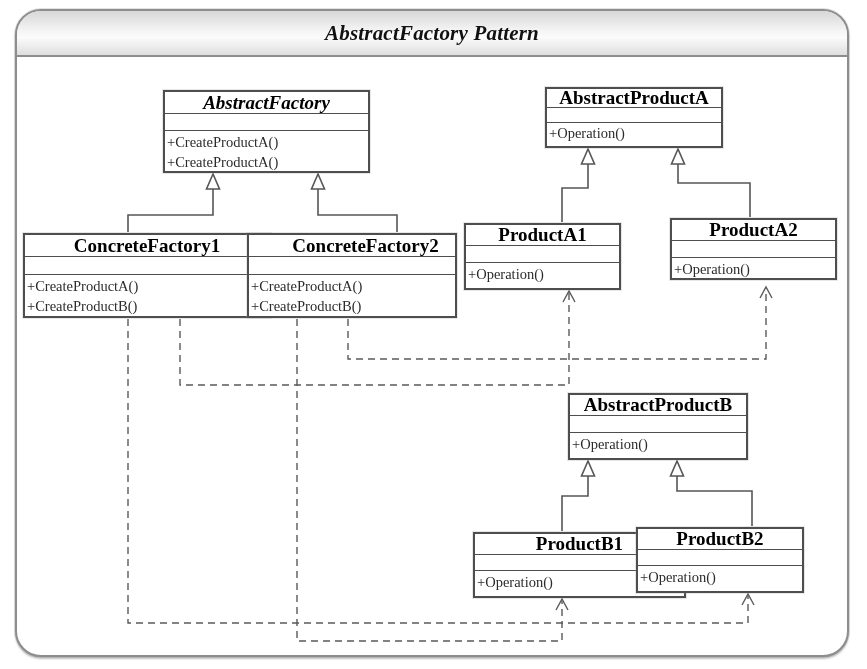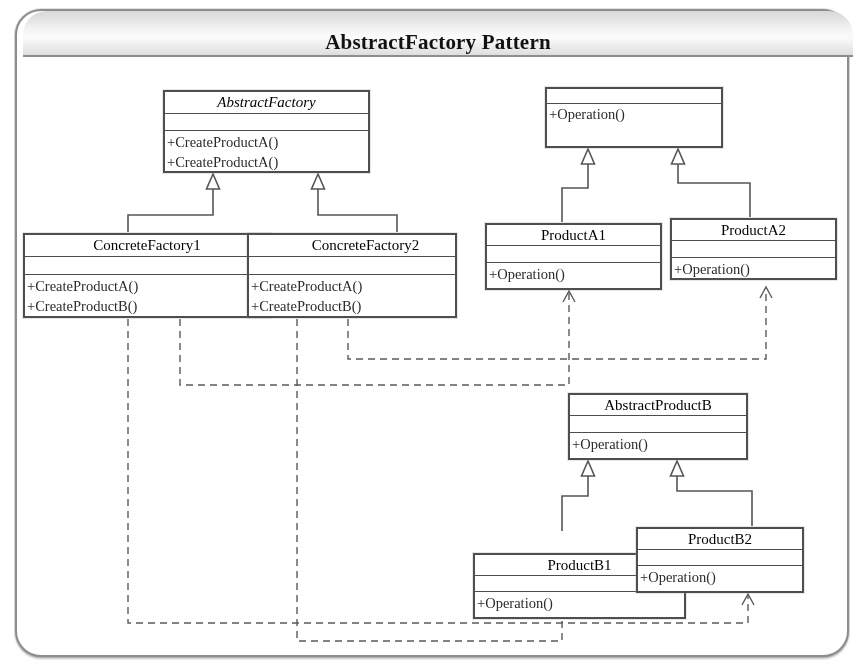--- a/index.html
+++ b/index.html
@@ -2,31 +2,31 @@
 <html><head>
 <meta charset="utf-8">
 <style>
   html,body{margin:0;padding:0;background:#ffffff;}
   #canvas{position:relative;width:867px;height:669px;background:#ffffff;overflow:hidden;
           font-family:"Liberation Serif", serif;}
   
   #frame{position:absolute;left:15px;top:9px;width:830px;height:644px;
          border:2px solid #8d8d8d;border-radius:26px;background:#ffffff;
          box-shadow:0 2px 2px rgba(120,120,120,.45), 0 0 0 1px #e3e3e3;}
-  #titlebar{position:absolute;left:6px;top:0;width:100%;height:44px;
+  #titlebar{position:absolute;left:0;top:0;width:100%;height:44px;
             border-bottom:2px solid #8d8d8d;border-radius:24px 24px 0 0;
             background:linear-gradient(180deg,#d7d7d7 0%,#f5f5f5 45%,#fbfbfb 60%,#dedede 100%);
-            display:flex;align-items:flex-end;justify-content:center;}
+            display:flex;align-items:center;justify-content:center;font-style:italic;}
   #titlebar .t{font-weight:bold;font-size:21px;color:#111;letter-spacing:.2px;}
   
   .uml-class{position:absolute;background:#fff;border:2px solid #4e4e4e;
              display:flex;flex-direction:column;box-sizing:border-box;
              box-shadow:0 0 0 1px rgba(160,160,160,.25);}
-  .uml-name{border-bottom:1.5px solid #4e4e4e;text-align:center;font-weight:normal;
-            font-size:15px;color:#000;display:flex;align-items:center;justify-content:center;}
+  .uml-name{border-bottom:1.5px solid #4e4e4e;text-align:center;font-weight:bold;
+            font-size:19px;color:#000;display:flex;align-items:center;justify-content:center;}
   .uml-name.italic{font-style:italic;}
   .uml-attrs{border-bottom:1.5px solid #4e4e4e;}
   .uml-methods{flex:1;font-size:14.5px;color:#2b2b2b;padding:1px 0 0 2px;line-height:20px;
                white-space:nowrap;overflow:hidden;}
   
   #connectors{position:absolute;left:0;top:0;width:867px;height:669px;}
   .gen{fill:none;stroke:#565656;stroke-width:1.6;}
   .tri{fill:#ffffff;stroke:#565656;stroke-width:1.6;}
   .dep{fill:none;stroke:#5a5a5a;stroke-width:1.4;stroke-dasharray:7 5;}
   .arrow{fill:none;stroke:#5a5a5a;stroke-width:1.4;}
@@ -90,20 +90,21 @@
   <div class="uml-class" style="left:163px;top:90px;width:207px;height:83px;">
     <div class="uml-name italic" style="height:21px;">AbstractFactory</div>
     <div class="uml-attrs" style="height:16px;"></div>
     <div class="uml-methods">
       <div>+CreateProductA()</div>
       <div>+CreateProductA()</div>
     </div>
   </div>
 
   <div class="uml-class" style="left:545px;top:87px;width:178px;height:61px;">
+    <div class="uml-name" style="height:18px;">AbstractProductA</div>
     <div class="uml-attrs" style="height:14px;"></div>
     <div class="uml-methods" style="line-height:19px;">
       <div>+Operation()</div>
     </div>
   </div>
 
   <div class="uml-class" style="left:23px;top:233px;width:248px;height:85px;">
     <div class="uml-name" style="height:21px;">ConcreteFactory1</div>
     <div class="uml-attrs" style="height:17px;"></div>
     <div class="uml-methods">
@@ -114,21 +115,21 @@
 
   <div class="uml-class" style="left:247px;top:233px;width:210px;height:85px;">
     <div class="uml-name" style="height:21px;padding-left:27px;">ConcreteFactory2</div>
     <div class="uml-attrs" style="height:17px;"></div>
     <div class="uml-methods">
       <div>+CreateProductA()</div>
       <div>+CreateProductB()</div>
     </div>
   </div>
 
-  <div class="uml-class" style="left:485px;top:223px;width:177px;height:67px;">
+  <div class="uml-class" style="left:464px;top:223px;width:157px;height:67px;">
     <div class="uml-name" style="height:20px;">ProductA1</div>
     <div class="uml-attrs" style="height:16px;"></div>
     <div class="uml-methods" style="line-height:21px;">
       <div>+Operation()</div>
     </div>
   </div>
 
   <div class="uml-class" style="left:670px;top:218px;width:167px;height:62px;">
     <div class="uml-name" style="height:20px;">ProductA2</div>
     <div class="uml-attrs" style="height:16px;"></div>
@@ -138,21 +139,21 @@
   </div>
 
   <div class="uml-class" style="left:568px;top:393px;width:180px;height:67px;">
     <div class="uml-name" style="height:20px;">AbstractProductB</div>
     <div class="uml-attrs" style="height:16px;"></div>
     <div class="uml-methods" style="line-height:21px;">
       <div>+Operation()</div>
     </div>
   </div>
 
-  <div class="uml-class" style="left:473px;top:532px;width:213px;height:66px;margin-top:21px;">
+  <div class="uml-class" style="left:473px;top:532px;width:213px;height:66px;">
     <div class="uml-name" style="height:20px;">ProductB1</div>
     <div class="uml-attrs" style="height:15px;"></div>
     <div class="uml-methods" style="line-height:21px;">
       <div>+Operation()</div>
     </div>
   </div>
 
   <div class="uml-class" style="left:636px;top:527px;width:168px;height:66px;">
     <div class="uml-name" style="height:20px;">ProductB2</div>
     <div class="uml-attrs" style="height:15px;"></div>

